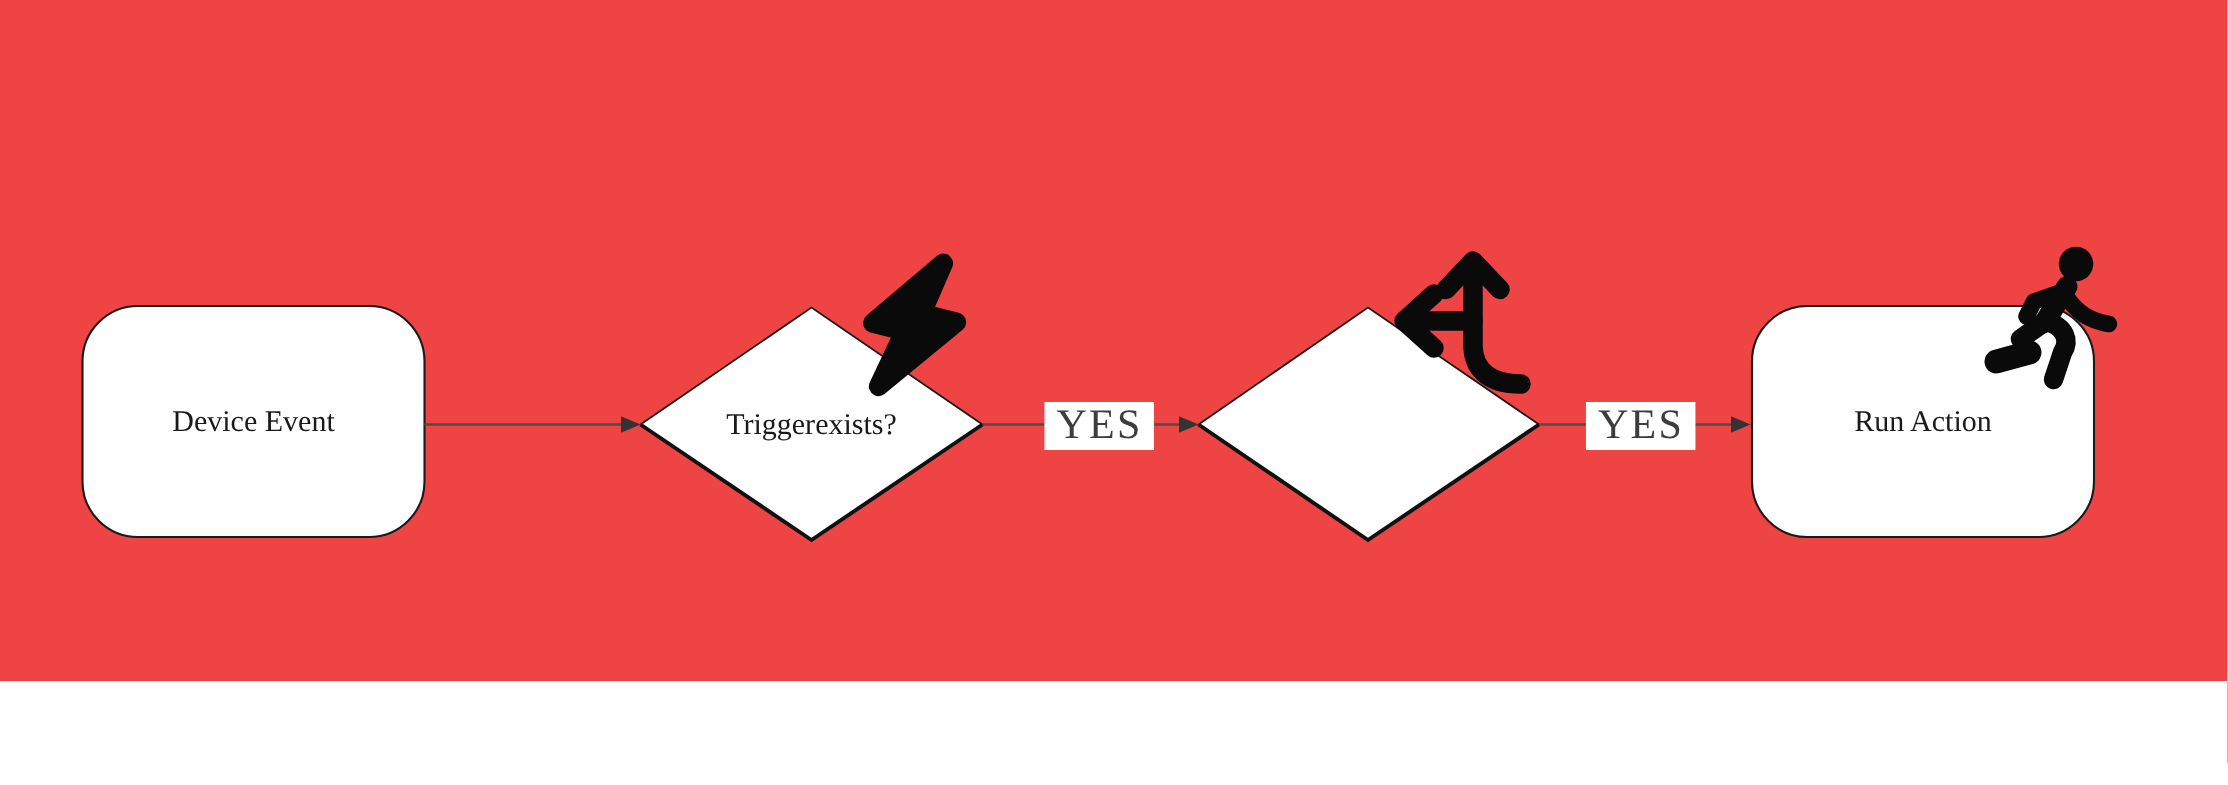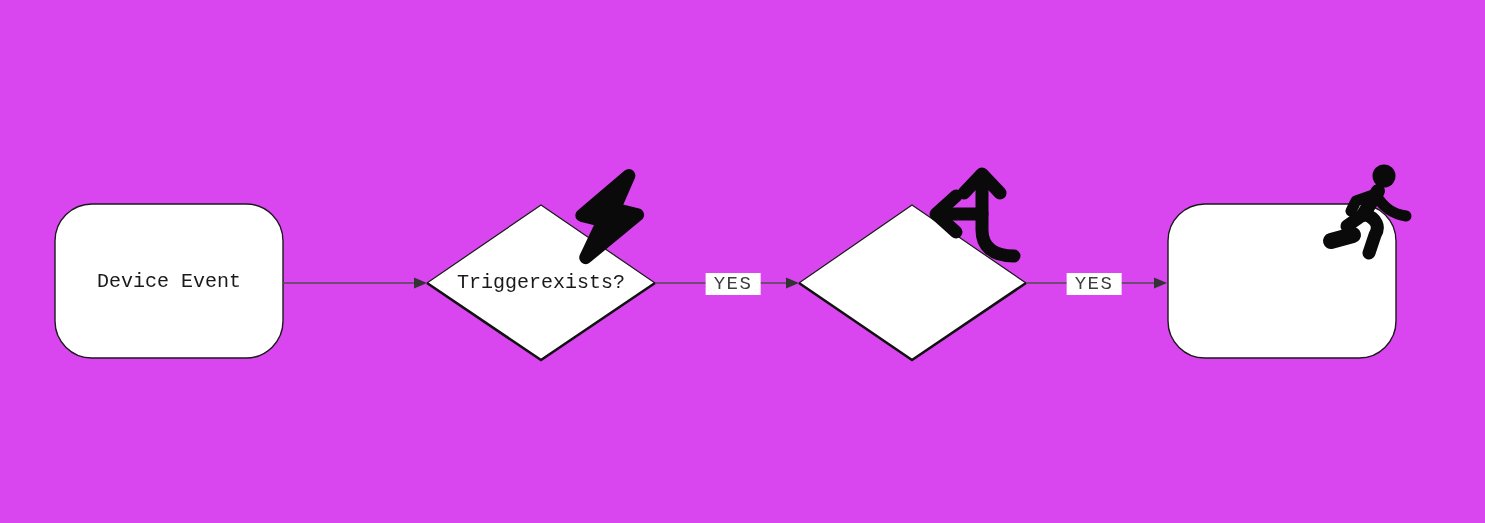--- a/index.html
+++ b/index.html
@@ -1,41 +1,41 @@
 <!DOCTYPE html>
 <html><head>
 <meta charset="utf-8">
 <style>
   html, body { margin: 0; padding: 0; background: #ffffff; }
   .canvas {
     position: relative;
     width: 1485px;
-    height: 523px;
-    background: #d946ef;
-    font-family: Liberation Mono, monospace;
+    height: 454px;
+    background: #ef4444;
+    font-family: Liberation Serif, serif;
     overflow: hidden;
   }
   .shapes-svg { position: absolute; left: 0; top: 0; }
   .node-label {
     position: absolute;
     display: flex;
     align-items: center;
     justify-content: center;
     text-align: center;
     color: #1a1a1a;
     font-size: 20px;
     pointer-events: none;
   }
   .diamond-label { flex-direction: row; line-height: 28px; }
   .edge-label {
     position: absolute;
     transform: translate(-50%, -50%);
     background: #ffffff;
     padding: 0 8px;
-    font-size: 19px;
+    font-size: 28px;
     letter-spacing: 1.5px;
     color: #3d3d3d;
     pointer-events: none;
   }
 </style>
 </head>
 <body>
 
 <div class="canvas">
 
@@ -103,14 +103,17 @@
   <div class="node-label diamond-label" style="left:427px; top:205px; width:228px; height:155px;">
     <span>Trigger</span>
     <span>exists?</span>
   </div>
 
   <div class="edge-label" style="left:733px; top:284px;">YES</div>
 
 
   <div class="edge-label" style="left:1094px; top:284px;">YES</div>
 
+  <div class="node-label" style="left:1168px; top:204px; width:228px; height:154px;">
+    <span>Run Action</span>
+  </div>
 
 </div>
 
 </body></html>

